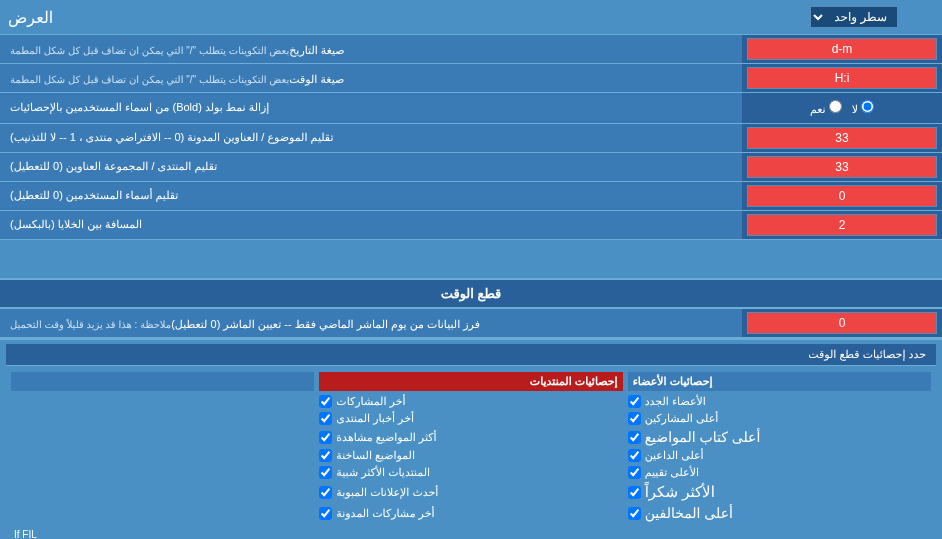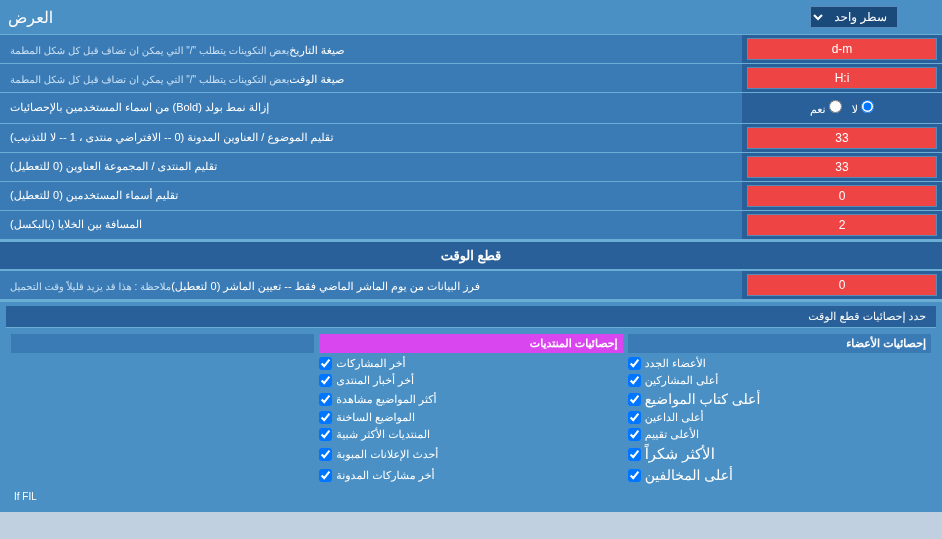--- a/index.html
+++ b/index.html
@@ -68,20 +68,21 @@
 
     .section-header {
       background: #2a6099;
       color: #fff;
       text-align: center;
       padding: 6px 10px;
       font-size: 13px;
       font-weight: bold;
       border-bottom: 2px solid #6aaed6;
       border-top: 2px solid #6aaed6;
+      margin-top: 38px;
     }
 
     .top-label {
       color: #fff;
       font-size: 16px;
     }
 
     .dropdown-input {
       background: #1a4a7a;
       color: #fff;
@@ -229,23 +230,23 @@
       <span>فرز البيانات من يوم الماشر الماضي فقط -- تعيين الماشر (0 لتعطيل)</span>
       <span class="label-sub">ملاحظة : هذا قد يزيد قليلاً وقت التحميل</span>
     </div>
   </div>
 
   <div class="checkbox-section">
     <div class="checkbox-section-title">حدد إحصائيات قطع الوقت</div>
 
     <div style="display: grid; grid-template-columns: 1fr 1fr 1fr; gap: 0 5px; padding: 2px 5px;">
 
-      <div style="color:#fff; font-weight:bold; text-align:right; padding: 3px 5px; font-size:11px; background:#3a7bb5; margin-bottom:2px;">إحصائيات الأعضاء</div>
-
-      <div style="color:#fff; font-weight:bold; text-align:right; padding: 3px 5px; font-size:11px; background:#d946ef; margin-bottom:2px;">إحصائيات المنتديات</div>
+      <div style="color:#fff; font-weight:bold; text-align:left; padding: 3px 5px; font-size:11px; background:#3a7bb5; margin-bottom:2px;">إحصائيات الأعضاء</div>
+
+      <div style="color:#fff; font-weight:bold; text-align:right; padding: 3px 5px; font-size:11px; background:#b91c1c; margin-bottom:2px;">إحصائيات المنتديات</div>
 
       <div style="background:#3a7bb5; margin-bottom:2px;"></div>
 
       <div class="checkbox-item">
         <span style="color:#fff; font-size:11px;text-align:right;">الأعضاء الجدد</span>
         <input type="checkbox" checked="" style="">
       </div>
 
       <div class="checkbox-item">
         <span style="color:#fff; font-size:11px;">أخر المشاركات</span>

